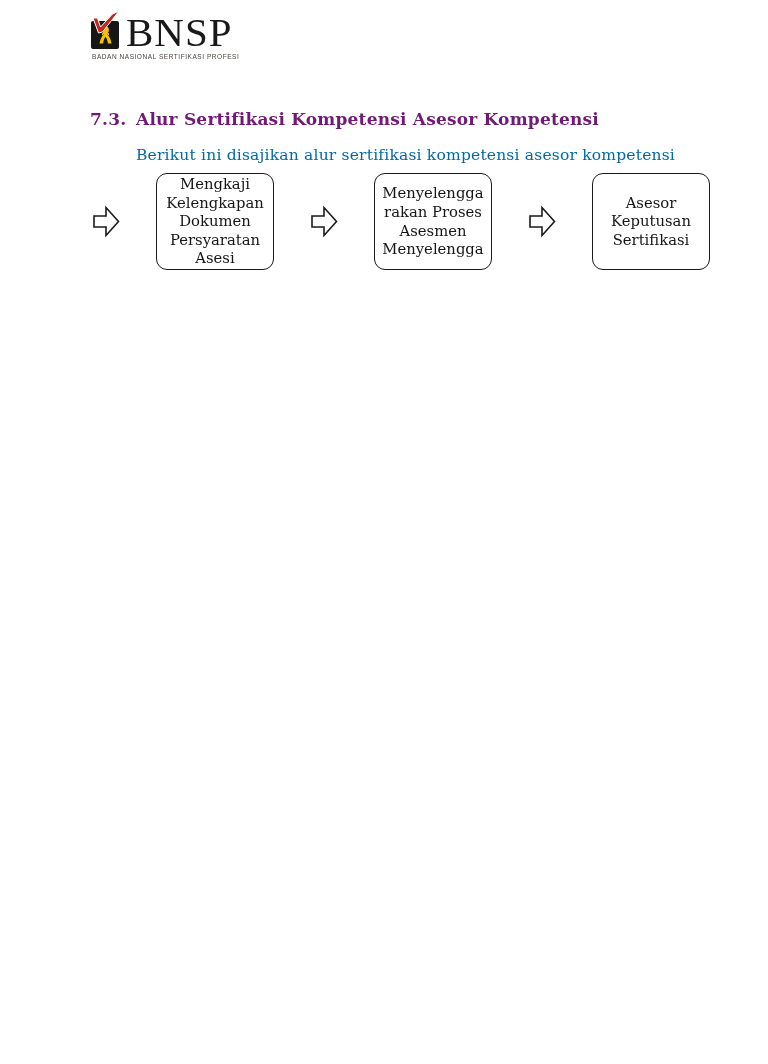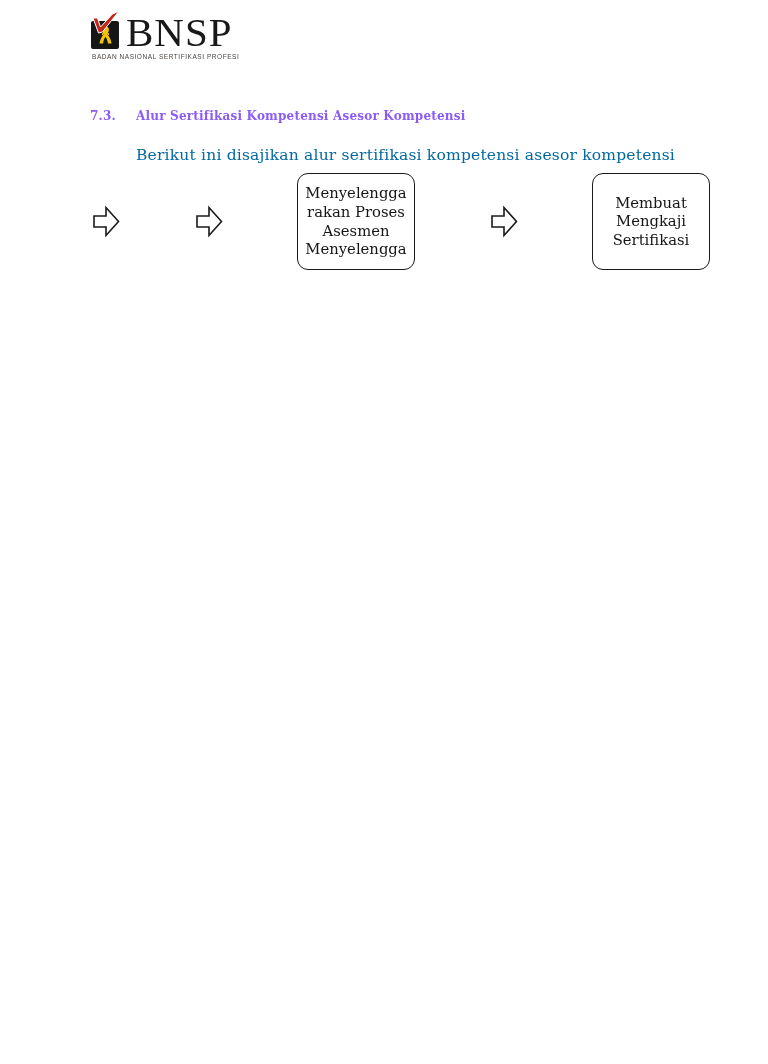--- a/index.html
+++ b/index.html
@@ -35,23 +35,23 @@
     white-space: nowrap;
   }
 
   
   .heading {
     position: absolute;
     left: 90px;
     top: 109px;
     display: flex;
     font-weight: bold;
-    font-size: 12px;
+    font-size: 17px;
     letter-spacing: 0.2px;
-    color: #8b5cf6;
+    color: #701a75;
   }
   .heading .num { width: 46px; }
 
   
   .intro {
     position: absolute;
     left: 136px;
     top: 146px;
     font-size: 15.5px;
     letter-spacing: 0.2px;
@@ -122,34 +122,37 @@
 
   <p class="intro">Berikut ini disajikan alur sertifikasi kompetensi asesor kompetensi</p>
 
   <div class="flow">
 
 
     <svg class="flow-arrow" width="28" height="37" viewBox="0 0 28 37">
       <path d="M2 13 L14 13 L14 4.5 L26.5 18.5 L14 32.5 L14 24 L2 24 Z" fill="#ffffff" stroke="#1a1a1a" stroke-width="1.6" stroke-linejoin="miter"></path>
     </svg>
 
+    <div class="flow-box">
+      <span>Mengkaji Kelengkapan Dokumen Persyaratan Asesi</span>
+    </div>
 
     <svg class="flow-arrow" width="28" height="37" viewBox="0 0 28 37">
       <path d="M2 13 L14 13 L14 4.5 L26.5 18.5 L14 32.5 L14 24 L2 24 Z" fill="#ffffff" stroke="#1a1a1a" stroke-width="1.6" stroke-linejoin="miter"></path>
     </svg>
 
     <div class="flow-box">
       <span>Menyelengga rakan Proses Asesmen Menyelengga</span>
     </div>
 
     <svg class="flow-arrow" width="28" height="37" viewBox="0 0 28 37">
       <path d="M2 13 L14 13 L14 4.5 L26.5 18.5 L14 32.5 L14 24 L2 24 Z" fill="#ffffff" stroke="#1a1a1a" stroke-width="1.6" stroke-linejoin="miter"></path>
     </svg>
 
     <div class="flow-box">
-      <span>Membuat Mengkaji Sertifikasi</span>
+      <span>Asesor Keputusan Sertifikasi</span>
     </div>
 
   </div>
 
   <div class="pagenum">20</div>
 
 </div>
 
 </body></html>

